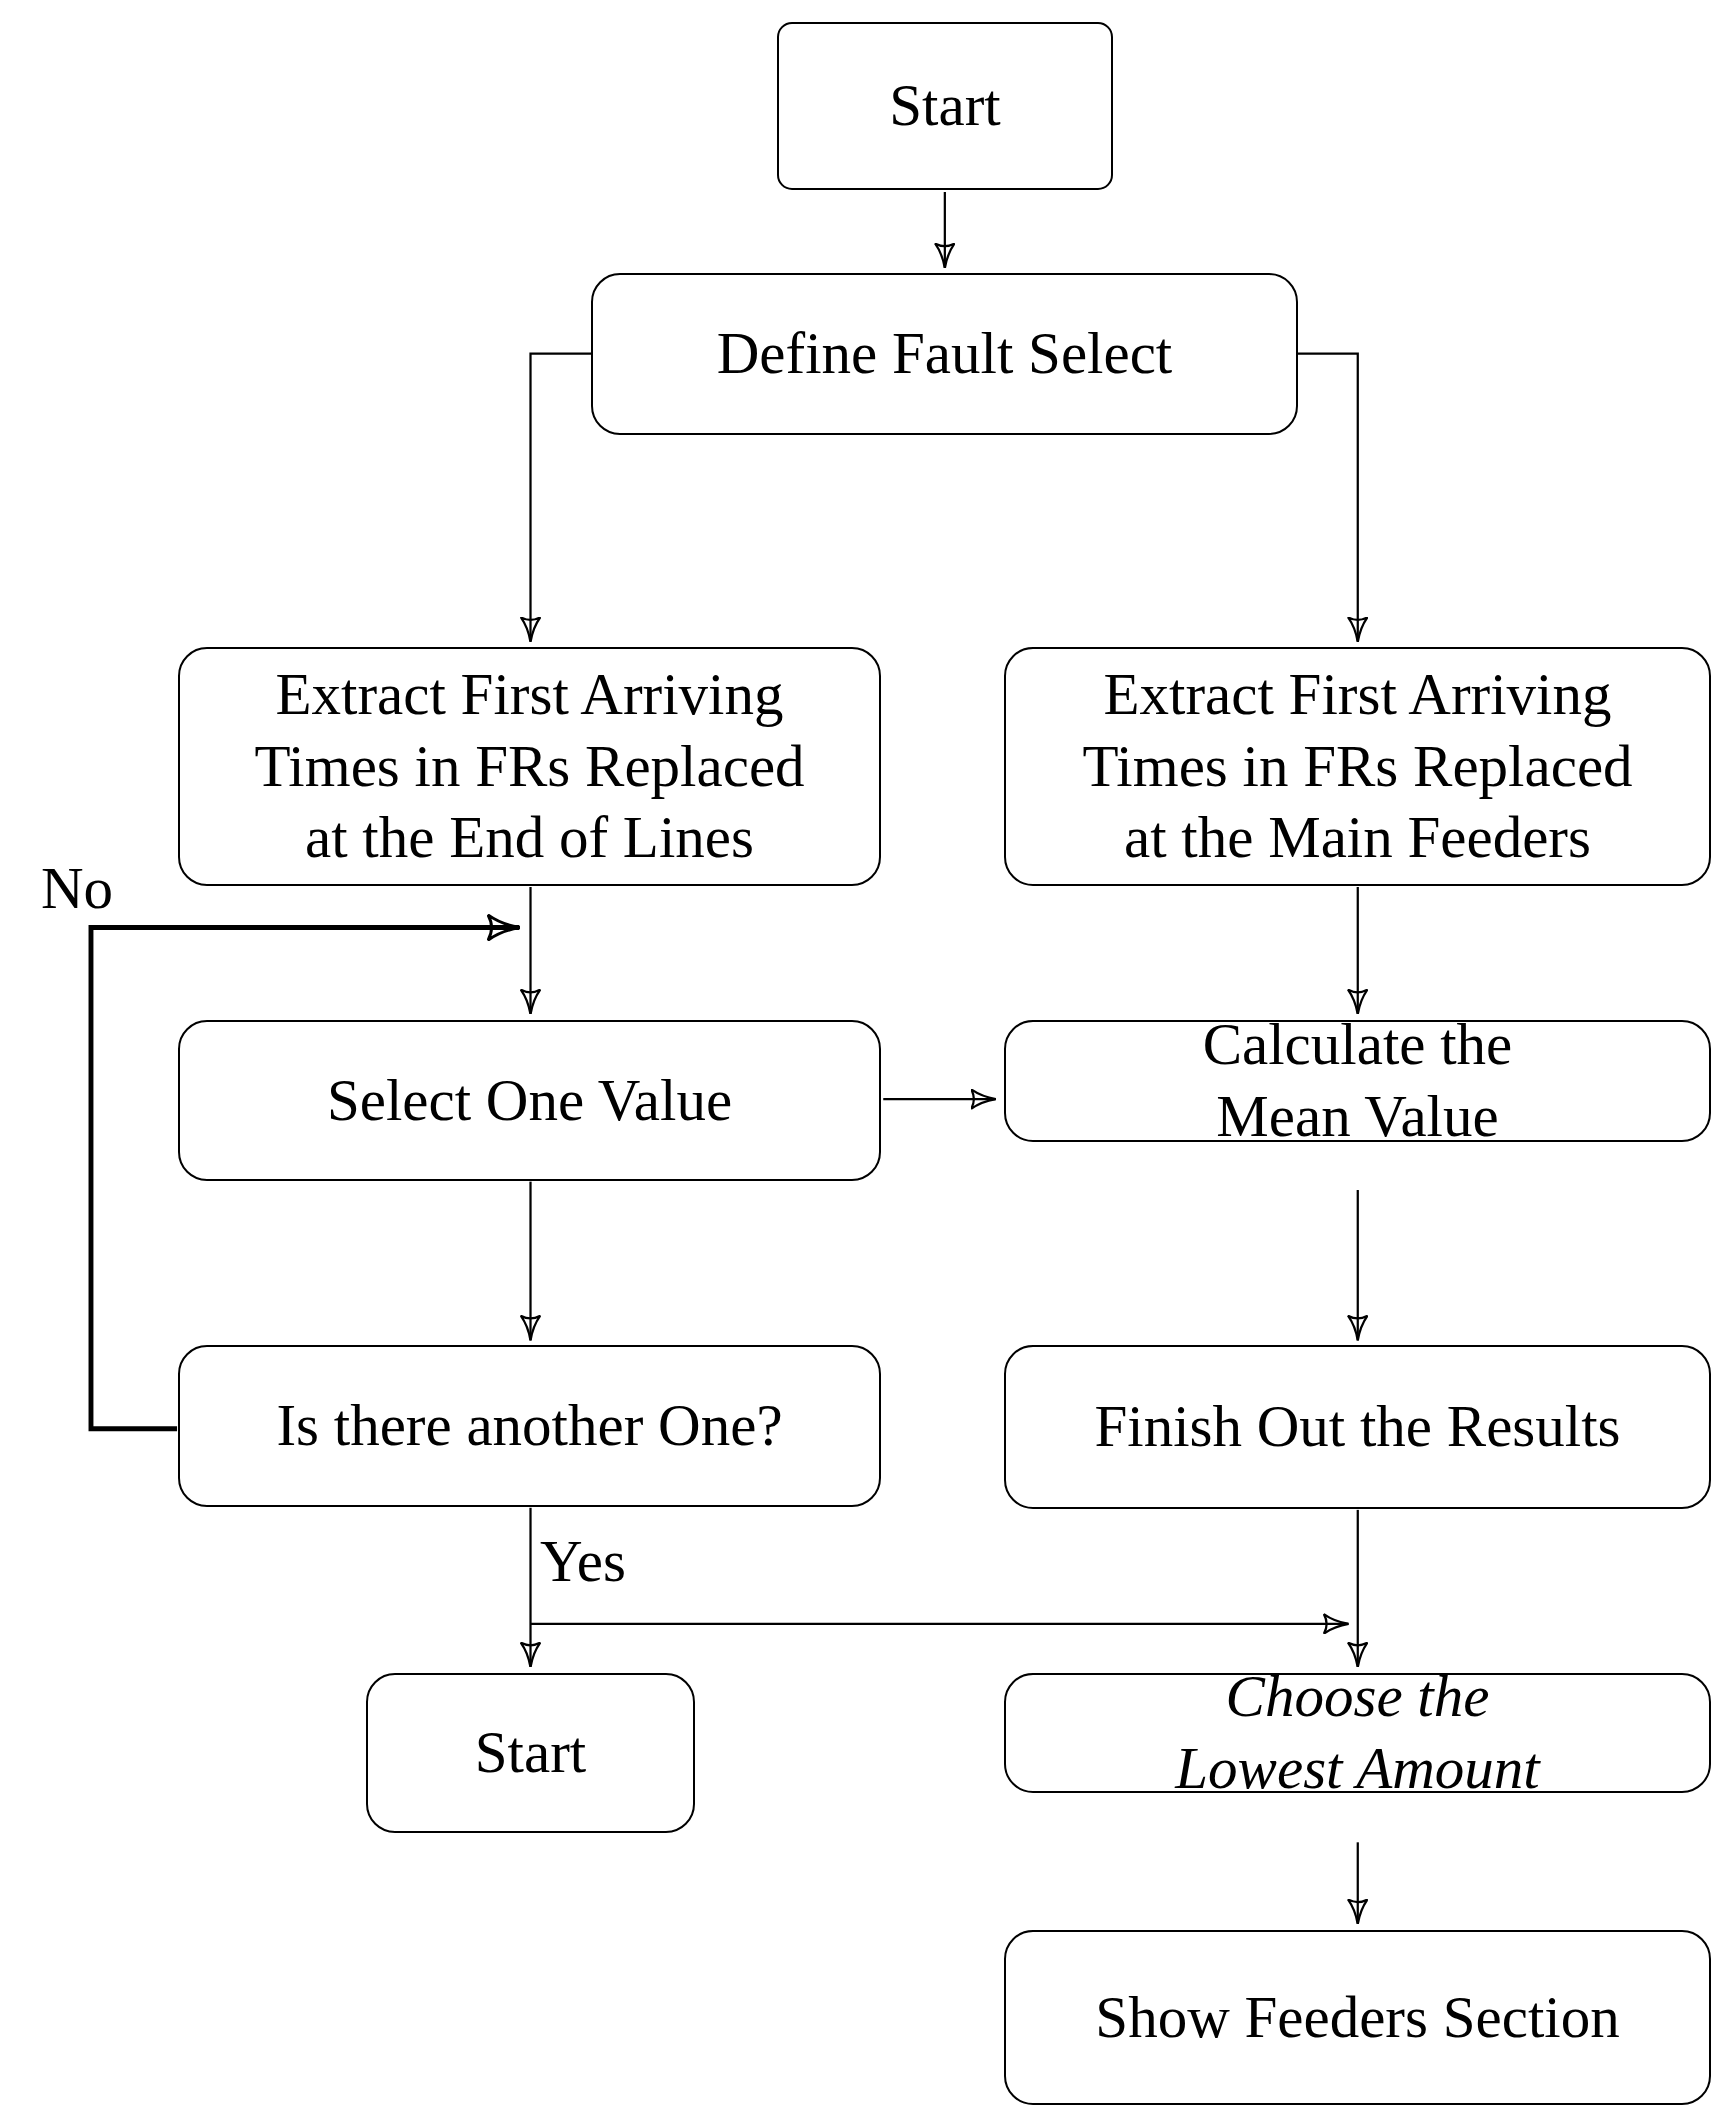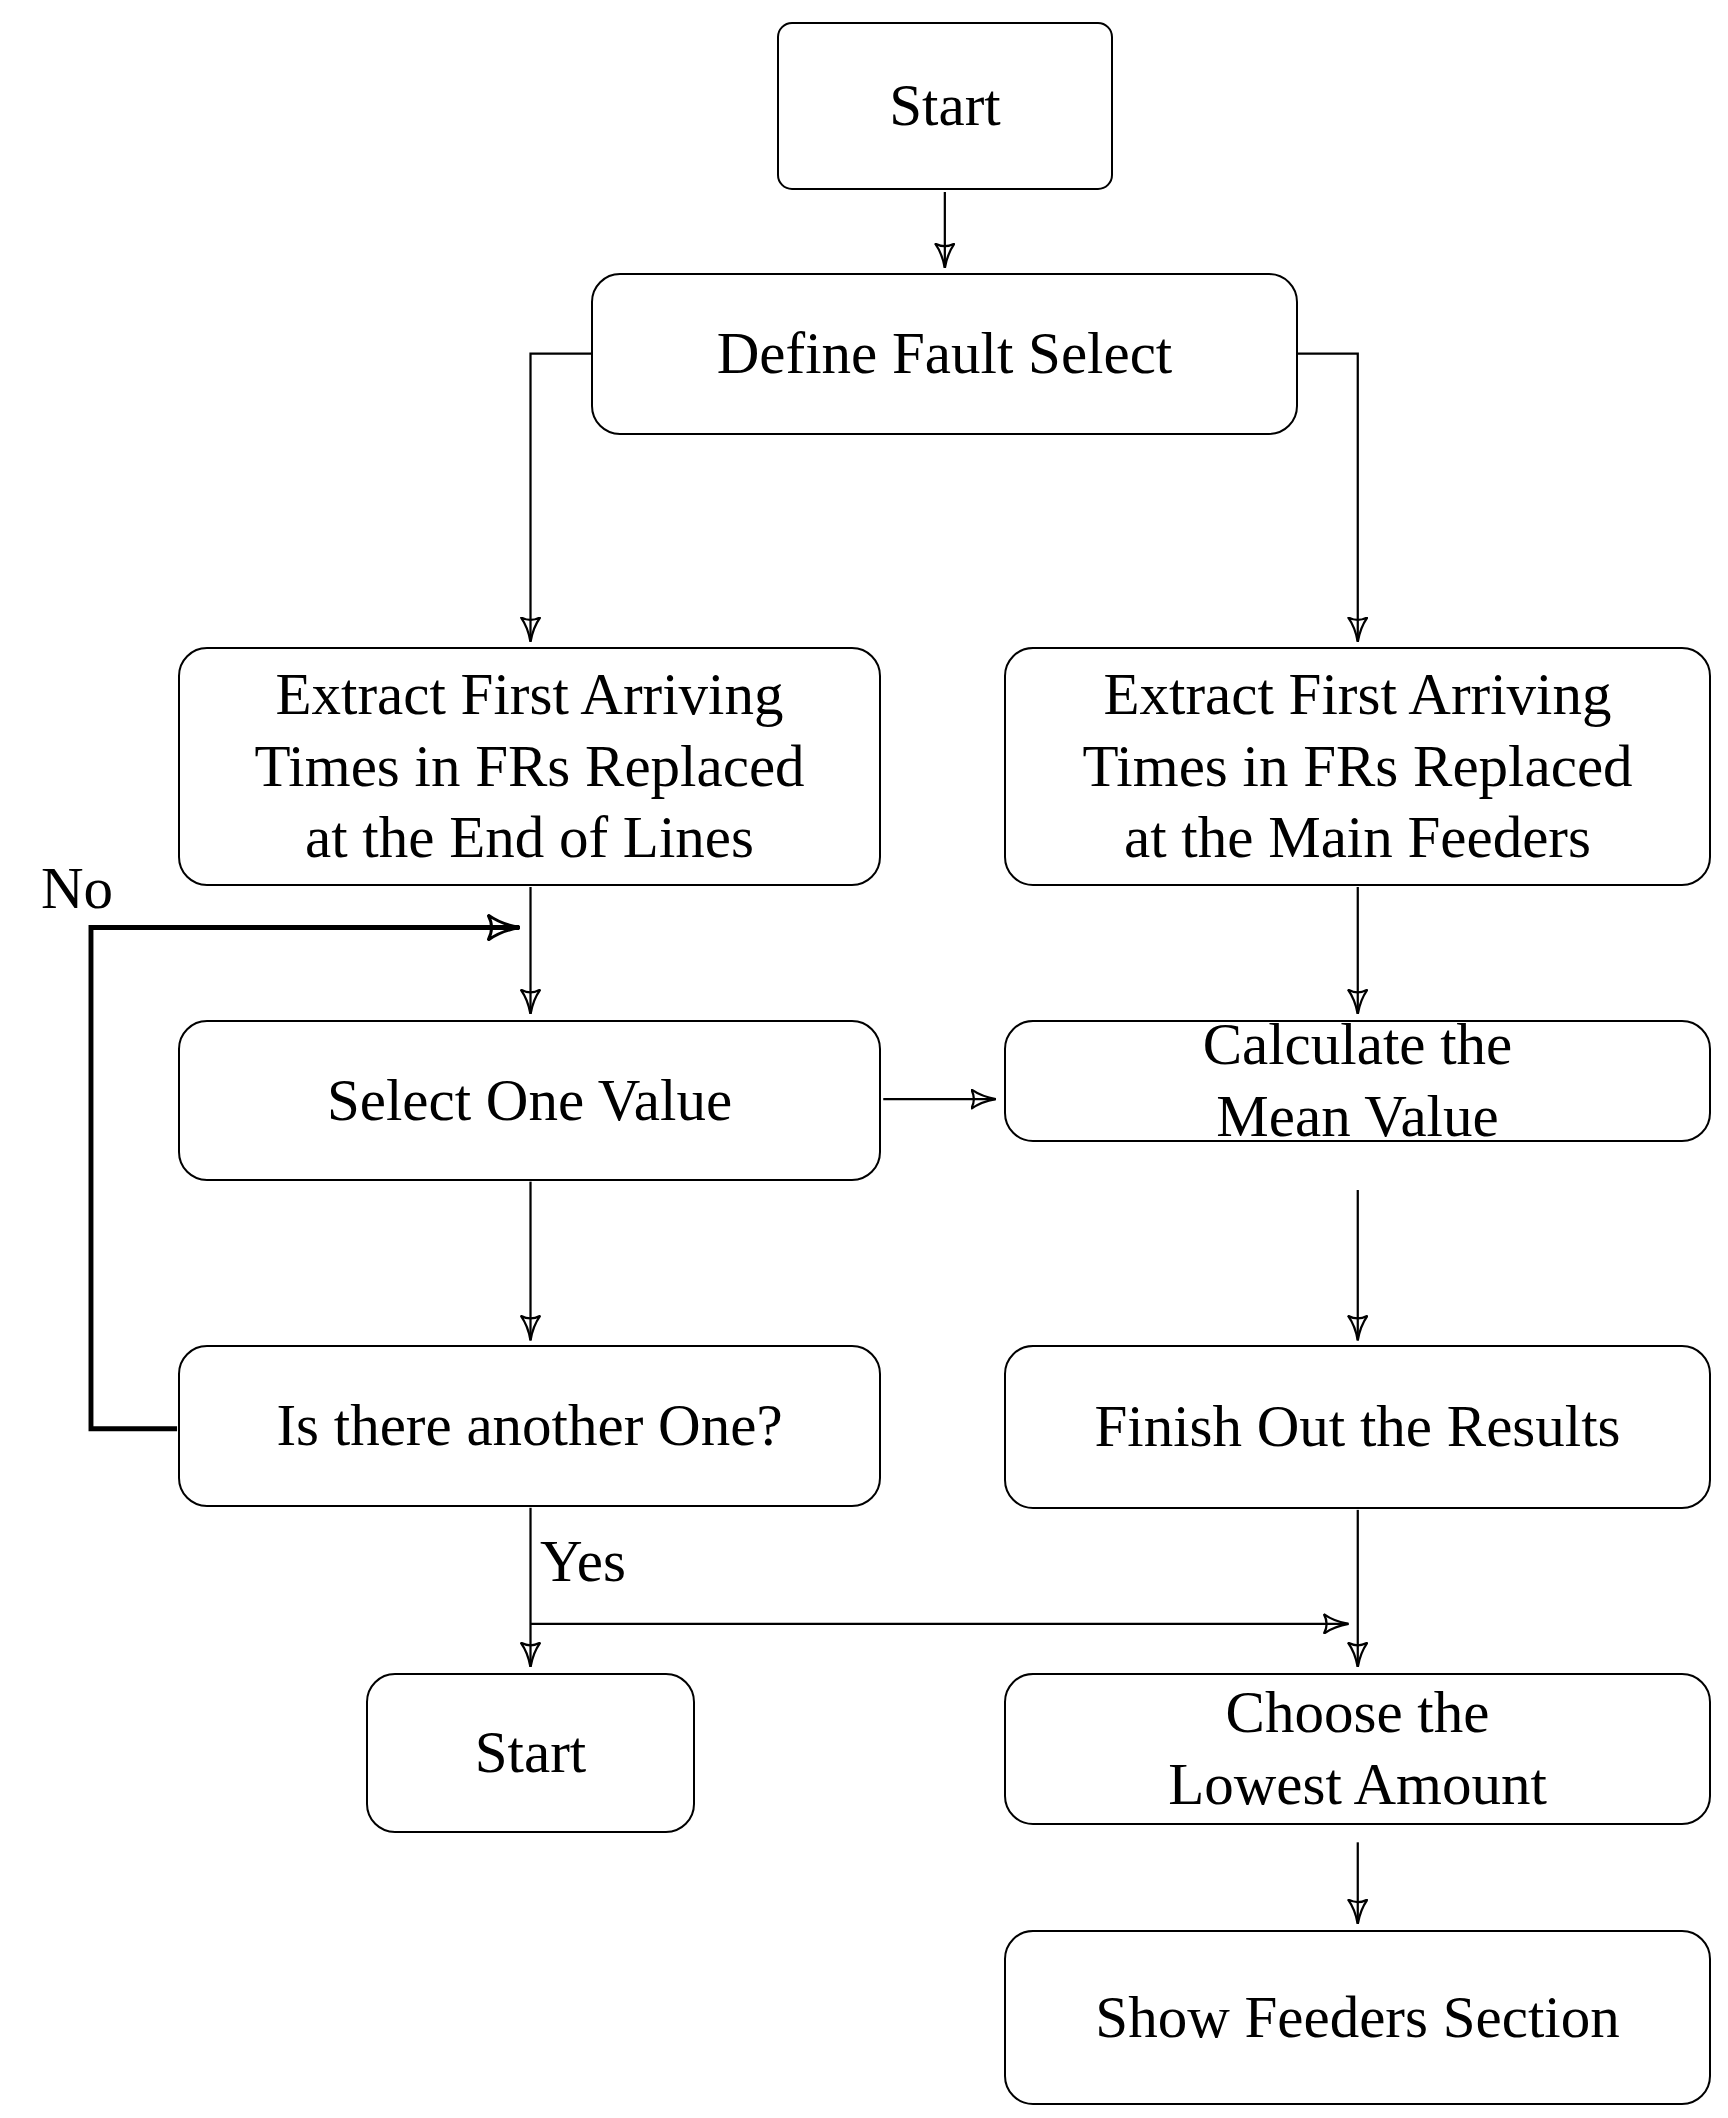--- a/index.html
+++ b/index.html
@@ -51,21 +51,21 @@
   
   .n-start          {left:777px; top:22.4px;   width:336px;  height:168px;border-radius:15px;}
   .n-define         {left:591px;  top:273px;  width:707px; height:162px;}
   .n-extract-left   {left:178px;  top:647px;  width:703px; height:239px;}
   .n-extract-right  {left:1004px; top:647px;  width:707px; height:239px;}
   .n-select         {left:178px;  top:1020px; width:703px; height:161px;}
   .n-calc           {left:1004px; top:1020px; width:707px; height:122px;}
   .n-another        {left:178px;  top:1345px; width:703px; height:162px;}
   .n-print          {left:1004px; top:1345px; width:707px; height:164px;}
   .n-finish         {left:366px;  top:1673px; width:329px;  height:160px;}
-  .n-choose         {left:1004px; top:1673px; width:707px; height:152px;}
+  .n-choose         {left:1004px; top:1673px; width:707px; height:120px;font-style:italic;}
   .n-show           {left:1004px; top:1930px; width:707px; height:175px;}
   .l-no  {left:41px;  top:859px;}
   .l-yes {left:540px; top:1532px;}
 </style>
 </head>
 <body>
 
 <div class="canvas">
 
   <svg class="edges" viewBox="0 0 2469 3027" width="1728" height="2119" xmlns="http://www.w3.org/2000/svg">

